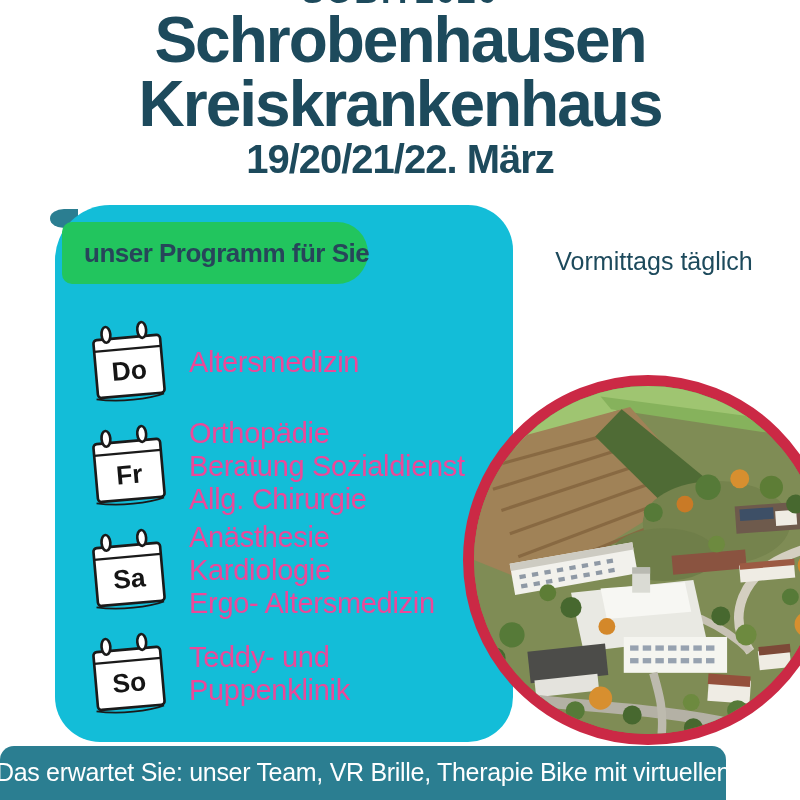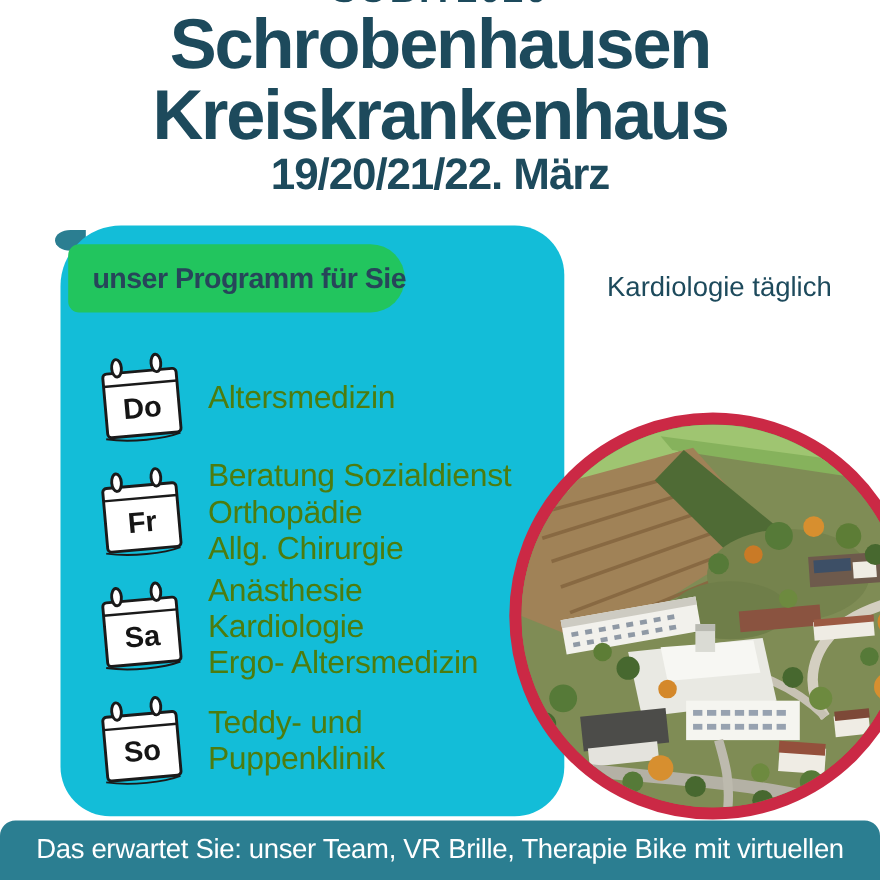--- a/index.html
+++ b/index.html
@@ -26,35 +26,35 @@
     border-radius:10px 31px 31px 10px;display:flex;align-items:center;
     box-sizing:border-box;padding-left:22px;z-index:3;
   }
   .pill-label{font-size:26px;font-weight:700;color:#27455a;letter-spacing:-0.5px;white-space:nowrap;}
   .program-row{position:absolute;display:flex;align-items:center;left:85px;z-index:2;}
   .row-do{top:318px;height:88px;}
   .row-fr{top:416px;height:100px;}
   .row-sa{top:520px;height:100px;}
   .row-so{top:630px;height:88px;}
   .cal{width:88px;height:88px;flex:0 0 88px;}
-  .row-text{margin-left:16px;color:#4d7c0f;font-size:29px;line-height:33px;letter-spacing:-0.3px;white-space:nowrap;}
+  .row-text{margin-left:16px;color:#ec4899;font-size:29px;line-height:33px;letter-spacing:-0.3px;white-space:nowrap;}
   
   .vital{position:absolute;left:520px;top:248px;width:268px;text-align:center;z-index:2;}
   .vital-l1{color:var(--title,#1d4a5c);font-size:25px;line-height:27px;font-weight:400;white-space:nowrap;}
   .vital-l2,.vital-l3{color:var(--red,#c42743);font-size:26px;line-height:27px;font-weight:700;white-space:nowrap;}
   
   .photo-ring{
     position:absolute;left:463px;top:375px;width:348px;height:348px;border-radius:50%;
     border:11px solid var(--ring-red,#cb2945);box-sizing:content-box;
     overflow:hidden;background:#7f8c55;z-index:4;
   }
   .photo-ring svg{display:block;width:348px;height:348px;}
   
   .footer{
-    position:absolute;left:0;top:746px;width:800px;height:54px;
+    position:absolute;left:0;top:746px;width:726px;height:54px;
     background:var(--dark-teal-band,#2b7e91);border-radius:14px 14px 0 0;z-index:5;
     display:flex;justify-content:center;
   }
   .footer-text{
     margin-top:12px;color:#fff;font-size:25px;letter-spacing:-0.3px;white-space:nowrap;
   }
   .day-glyph{font-family:"Liberation Sans","DejaVu Sans",sans-serif;}
 </style>
 </head>
 <body>
@@ -96,22 +96,22 @@
       <g transform="rotate(-5 50 55)">
         <path d="M10,89 C35,95 70,94 87,89" stroke="#1a1a1a" stroke-width="2" fill="none"></path>
         <rect x="12" y="22" width="76" height="66" rx="4" fill="#fff" stroke="#1a1a1a" stroke-width="3"></rect>
         <line x1="12" y1="35" x2="88" y2="35" stroke="#1a1a1a" stroke-width="2.5"></line>
         <ellipse cx="27" cy="17" rx="5" ry="9" fill="#fff" stroke="#1a1a1a" stroke-width="3"></ellipse>
         <ellipse cx="68" cy="15" rx="5" ry="9" fill="#fff" stroke="#1a1a1a" stroke-width="3"></ellipse>
         <text class="day-glyph" x="50" y="70" text-anchor="middle" font-size="30" font-weight="600" fill="#151515">Fr</text>
       </g>
     </svg>
     <div class="row-text">
+      <div>Orthopädie</div>
       <div>Beratung Sozialdienst</div>
-      <div>Orthopädie</div>
       <div>Allg. Chirurgie</div>
     </div>
   </div>
 
   <div class="program-row row-sa">
     <svg class="cal" viewBox="0 0 100 100">
       <g transform="rotate(-5 50 55)">
         <path d="M10,89 C35,95 70,94 87,89" stroke="#1a1a1a" stroke-width="2" fill="none"></path>
         <rect x="12" y="22" width="76" height="66" rx="4" fill="#fff" stroke="#1a1a1a" stroke-width="3"></rect>
         <line x1="12" y1="35" x2="88" y2="35" stroke="#1a1a1a" stroke-width="2.5"></line>
@@ -138,21 +138,21 @@
         <text class="day-glyph" x="50" y="70" text-anchor="middle" font-size="30" font-weight="600" fill="#151515">So</text>
       </g>
     </svg>
     <div class="row-text">
       <div>Teddy- und</div>
       <div>Puppenklinik</div>
     </div>
   </div>
 
   <div class="vital">
-    <div class="vital-l1">Kardiologie täglich</div>
+    <div class="vital-l1">Vormittags täglich</div>
   </div>
 
   <div class="photo-ring">
     <svg viewBox="0 0 330 330">
 
       <rect x="0" y="0" width="330" height="330" fill="#7f8c55"></rect>
 
       <polygon points="0,0 330,0 330,42 150,18 0,72" fill="#9fc571"></polygon>
       <polygon points="120,10 330,38 330,52 130,22" fill="#86b25c"></polygon>
 

